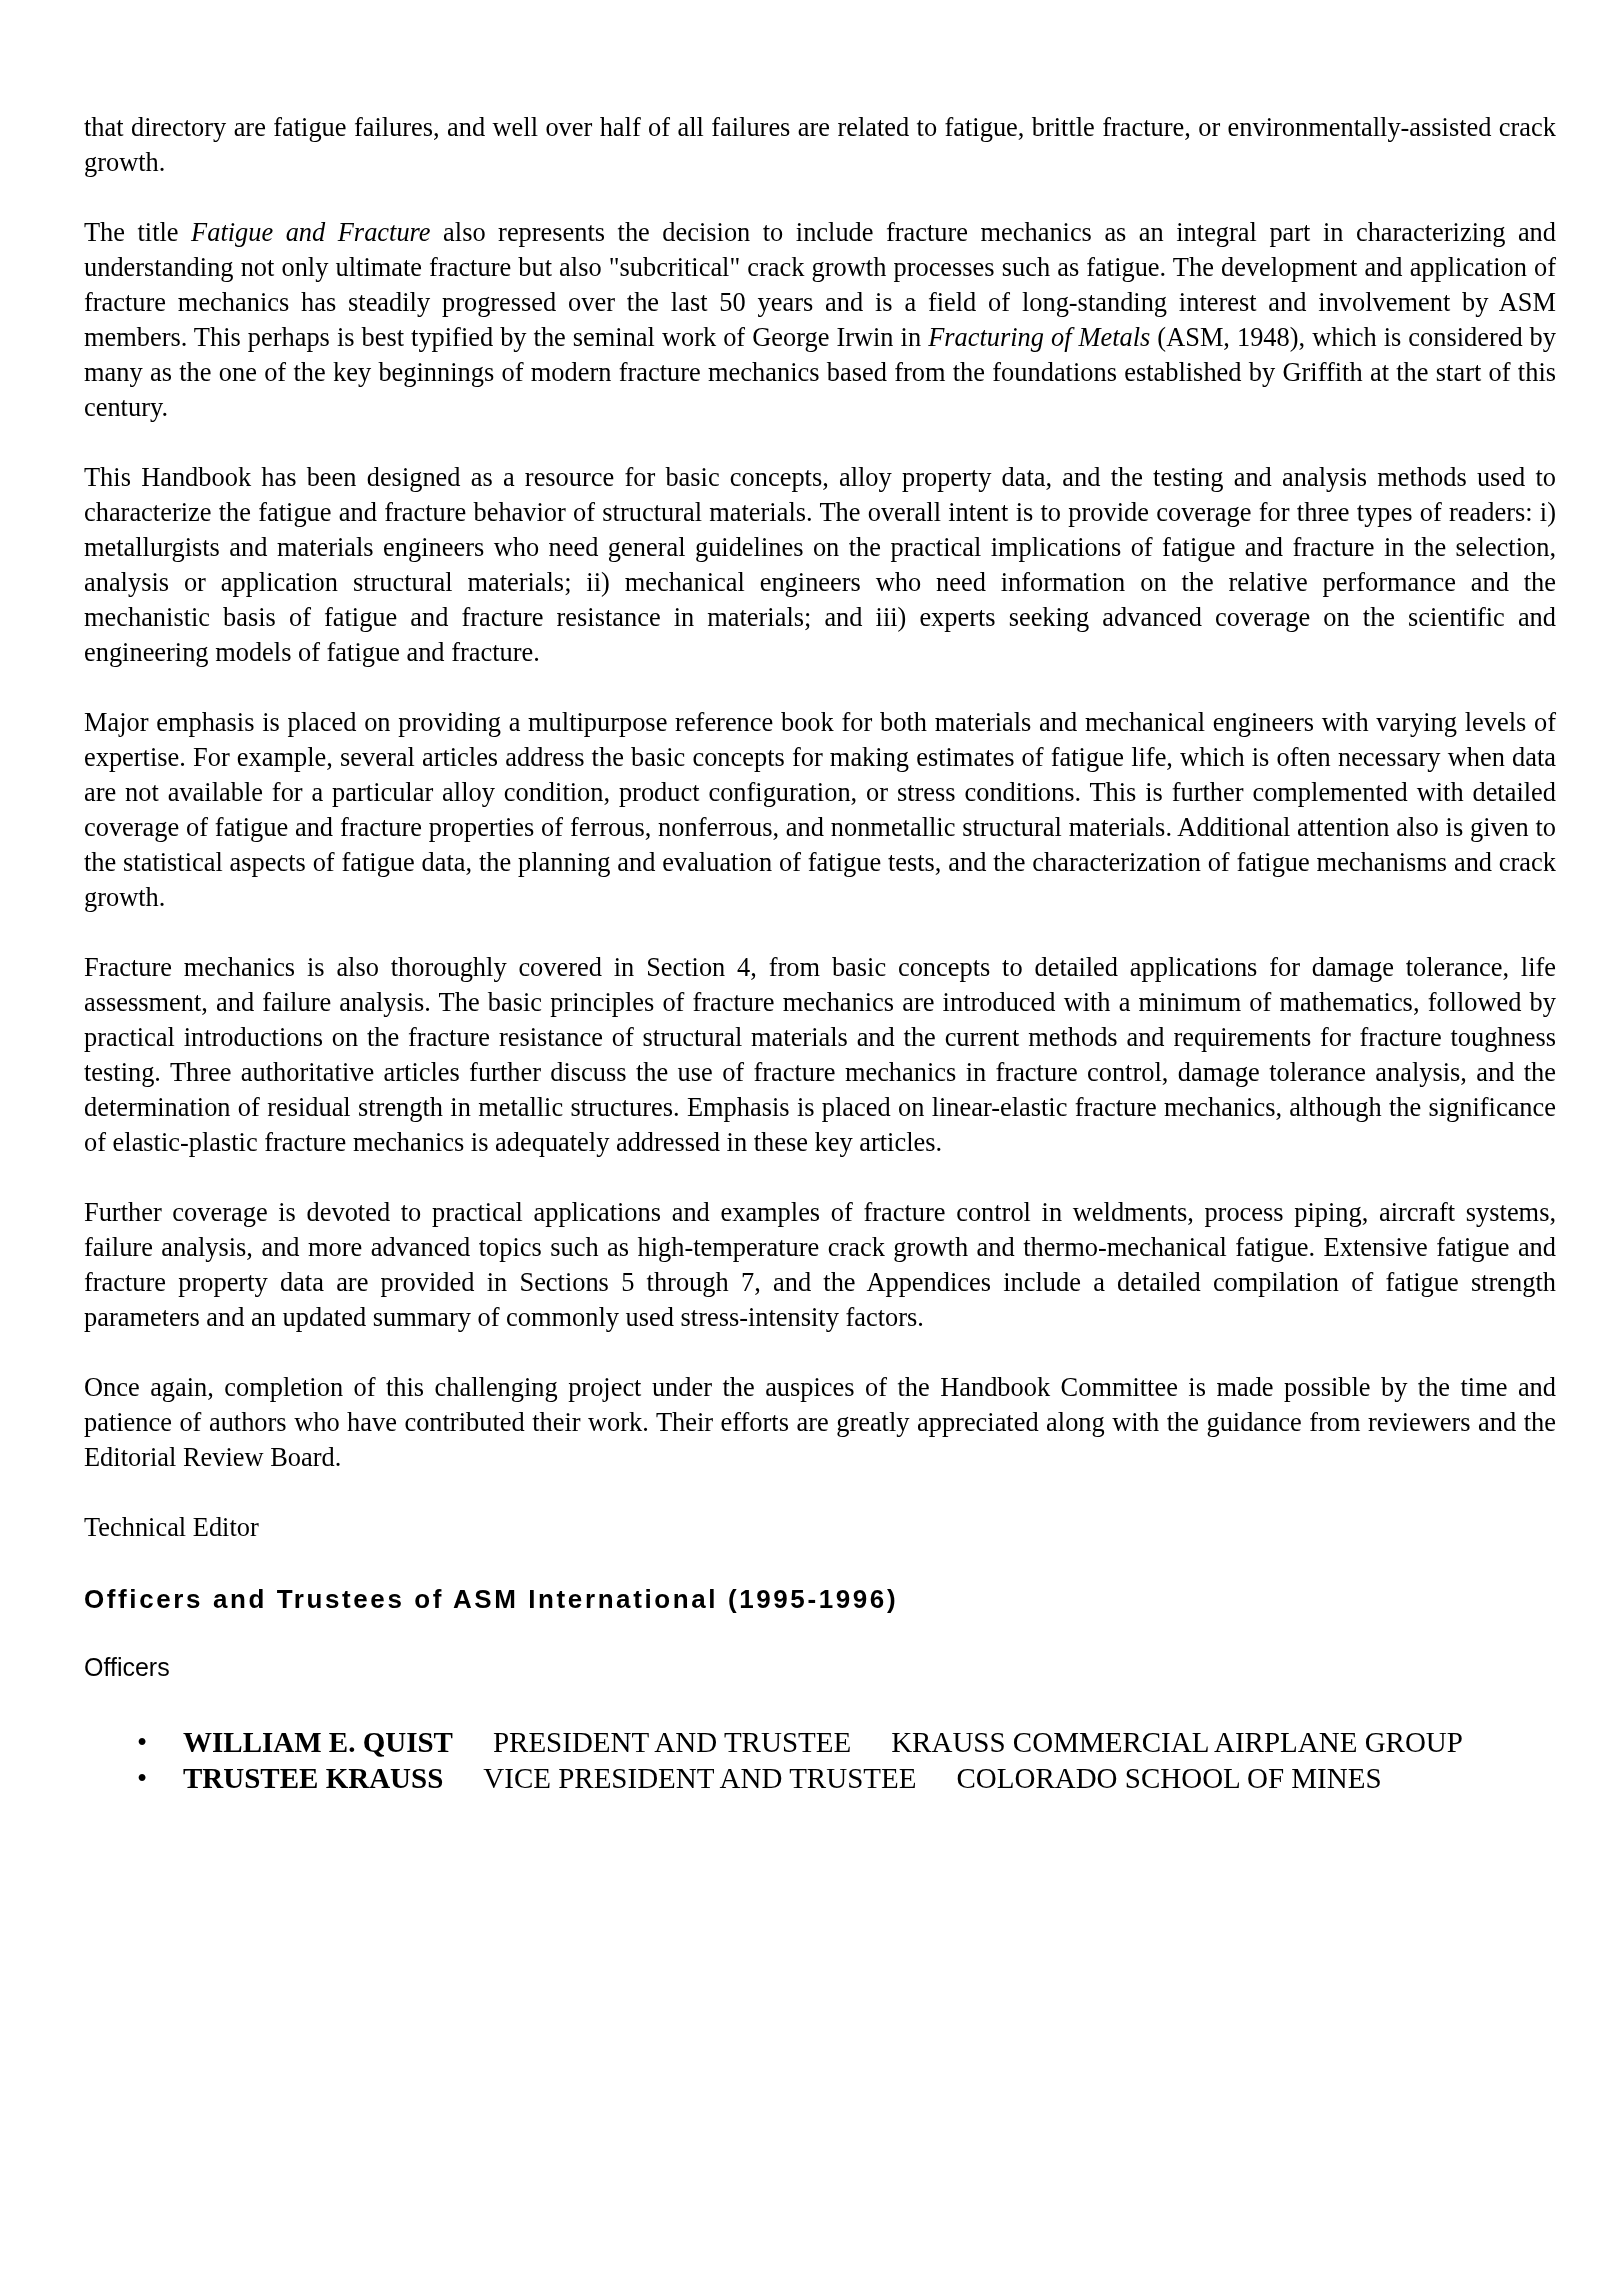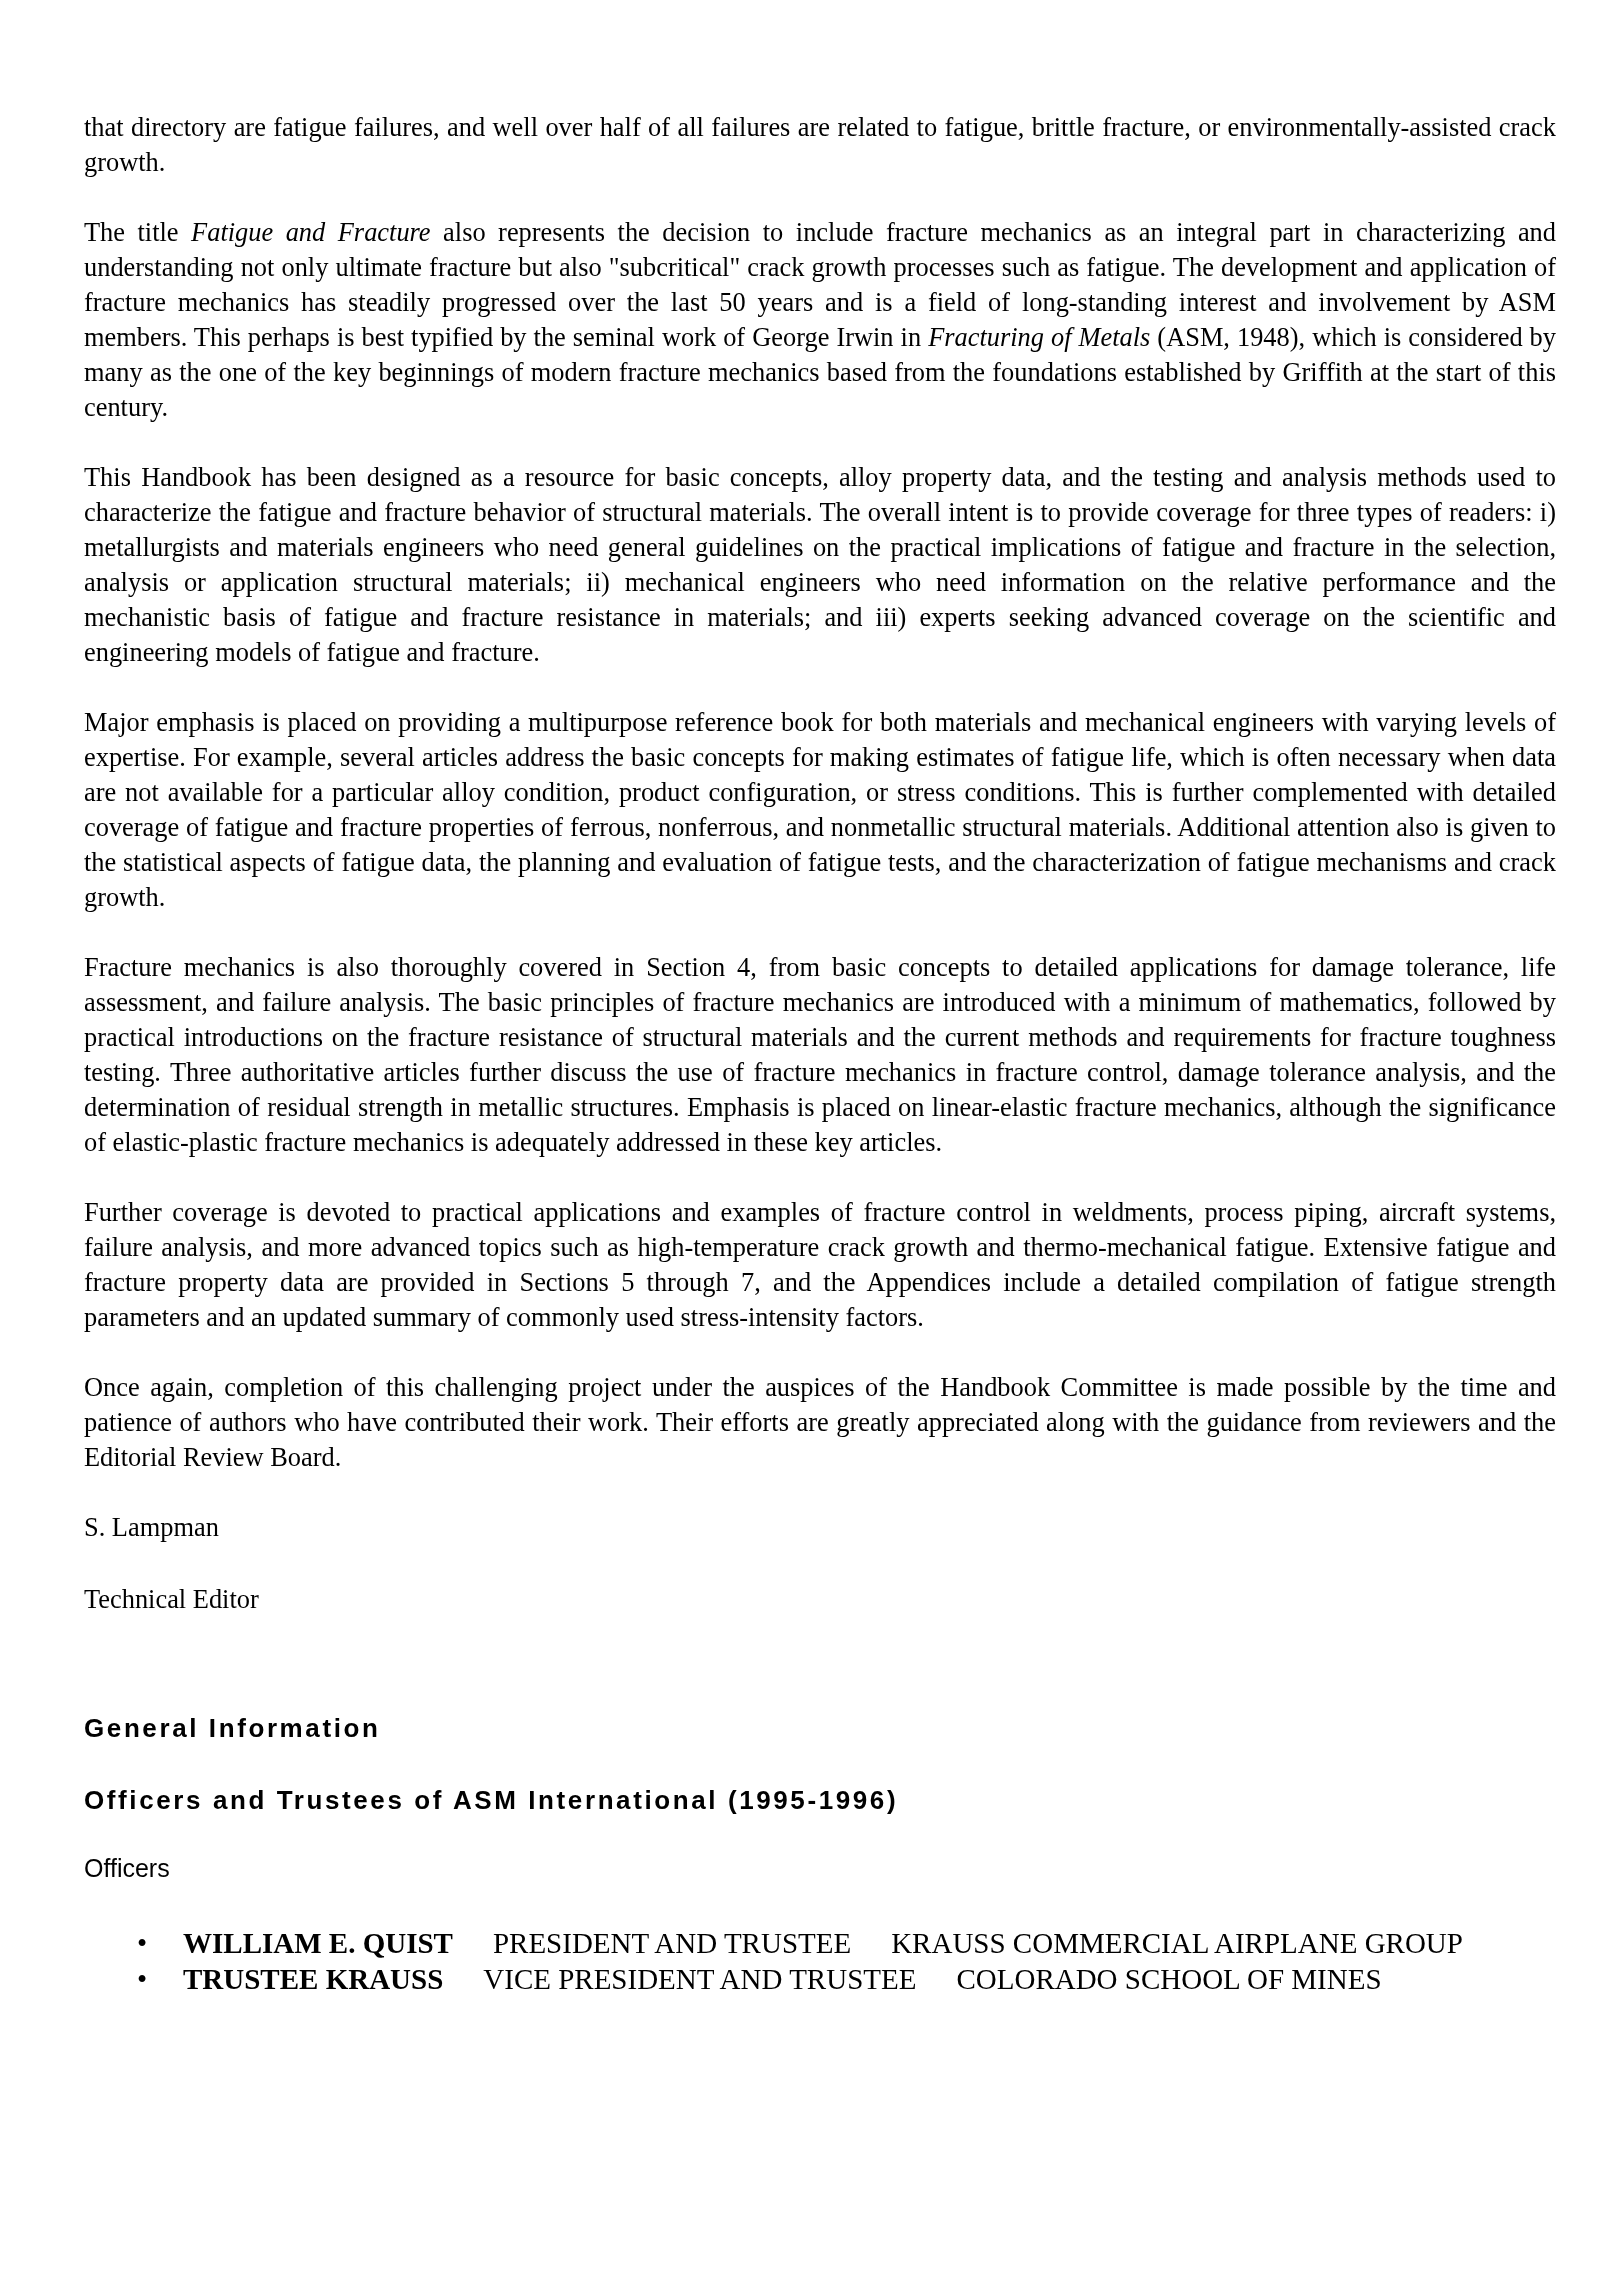--- a/index.html
+++ b/index.html
@@ -34,24 +34,22 @@
   <div id="paras">
       <p class="para"><span>that directory are fatigue failures, and well over half of all failures are related to fatigue, brittle fracture, or environmentally-assisted crack growth.</span></p>
       <p class="para"><span>The title </span><em>Fatigue and Fracture</em><span> also represents the decision to include fracture mechanics as an integral part in characterizing and understanding not only ultimate fracture but also "subcritical" crack growth processes such as fatigue. The development and application of fracture mechanics has steadily progressed over the last 50 years and is a field of long-standing interest and involvement by ASM members. This perhaps is best typified by the seminal work of George Irwin in </span><em>Fracturing of Metals</em><span> (ASM, 1948), which is considered by many as the one of the key beginnings of modern fracture mechanics based from the foundations established by Griffith at the start of this century.</span></p>
       <p class="para"><span>This Handbook has been designed as a resource for basic concepts, alloy property data, and the testing and analysis methods used to characterize the fatigue and fracture behavior of structural materials. The overall intent is to provide coverage for three types of readers: i) metallurgists and materials engineers who need general guidelines on the practical implications of fatigue and fracture in the selection, analysis or application structural materials; ii) mechanical engineers who need information on the relative performance and the mechanistic basis of fatigue and fracture resistance in materials; and iii) experts seeking advanced coverage on the scientific and engineering models of fatigue and fracture.</span></p>
       <p class="para"><span>Major emphasis is placed on providing a multipurpose reference book for both materials and mechanical engineers with varying levels of expertise. For example, several articles address the basic concepts for making estimates of fatigue life, which is often necessary when data are not available for a particular alloy condition, product configuration, or stress conditions. This is further complemented with detailed coverage of fatigue and fracture properties of ferrous, nonferrous, and nonmetallic structural materials. Additional attention also is given to the statistical aspects of fatigue data, the planning and evaluation of fatigue tests, and the characterization of fatigue mechanisms and crack growth.</span></p>
       <p class="para"><span>Fracture mechanics is also thoroughly covered in Section 4, from basic concepts to detailed applications for damage tolerance, life assessment, and failure analysis. The basic principles of fracture mechanics are introduced with a minimum of mathematics, followed by practical introductions on the fracture resistance of structural materials and the current methods and requirements for fracture toughness testing. Three authoritative articles further discuss the use of fracture mechanics in fracture control, damage tolerance analysis, and the determination of residual strength in metallic structures. Emphasis is placed on linear-elastic fracture mechanics, although the significance of elastic-plastic fracture mechanics is adequately addressed in these key articles.</span></p>
       <p class="para"><span>Further coverage is devoted to practical applications and examples of fracture control in weldments, process piping, aircraft systems, failure analysis, and more advanced topics such as high-temperature crack growth and thermo-mechanical fatigue. Extensive fatigue and fracture property data are provided in Sections 5 through 7, and the Appendices include a detailed compilation of fatigue strength parameters and an updated summary of commonly used stress-intensity factors.</span></p>
       <p class="para"><span>Once again, completion of this challenging project under the auspices of the Handbook Committee is made possible by the time and patience of authors who have contributed their work. Their efforts are greatly appreciated along with the guidance from reviewers and the Editorial Review Board.</span></p>
     </div>
 
-  <p class="signoff">S. Lampman</p>
   <p class="signoff">Technical Editor</p>
 
-  <h2 class="h-section h-general">General Information</h2>
   <h3 class="h-section h-officers">Officers and Trustees of ASM International (1995-1996)</h3>
   <div class="sub">Officers</div>
 
   <ul class="officers">
     <li>
       <span class="bullet">•</span>
       <span class="name">WILLIAM E. QUIST</span><span class="gap"></span><span>PRESIDENT AND TRUSTEE</span><span class="gap"></span><span>KRAUSS COMMERCIAL AIRPLANE GROUP</span>
     </li>
     <li>
       <span class="bullet">•</span>

